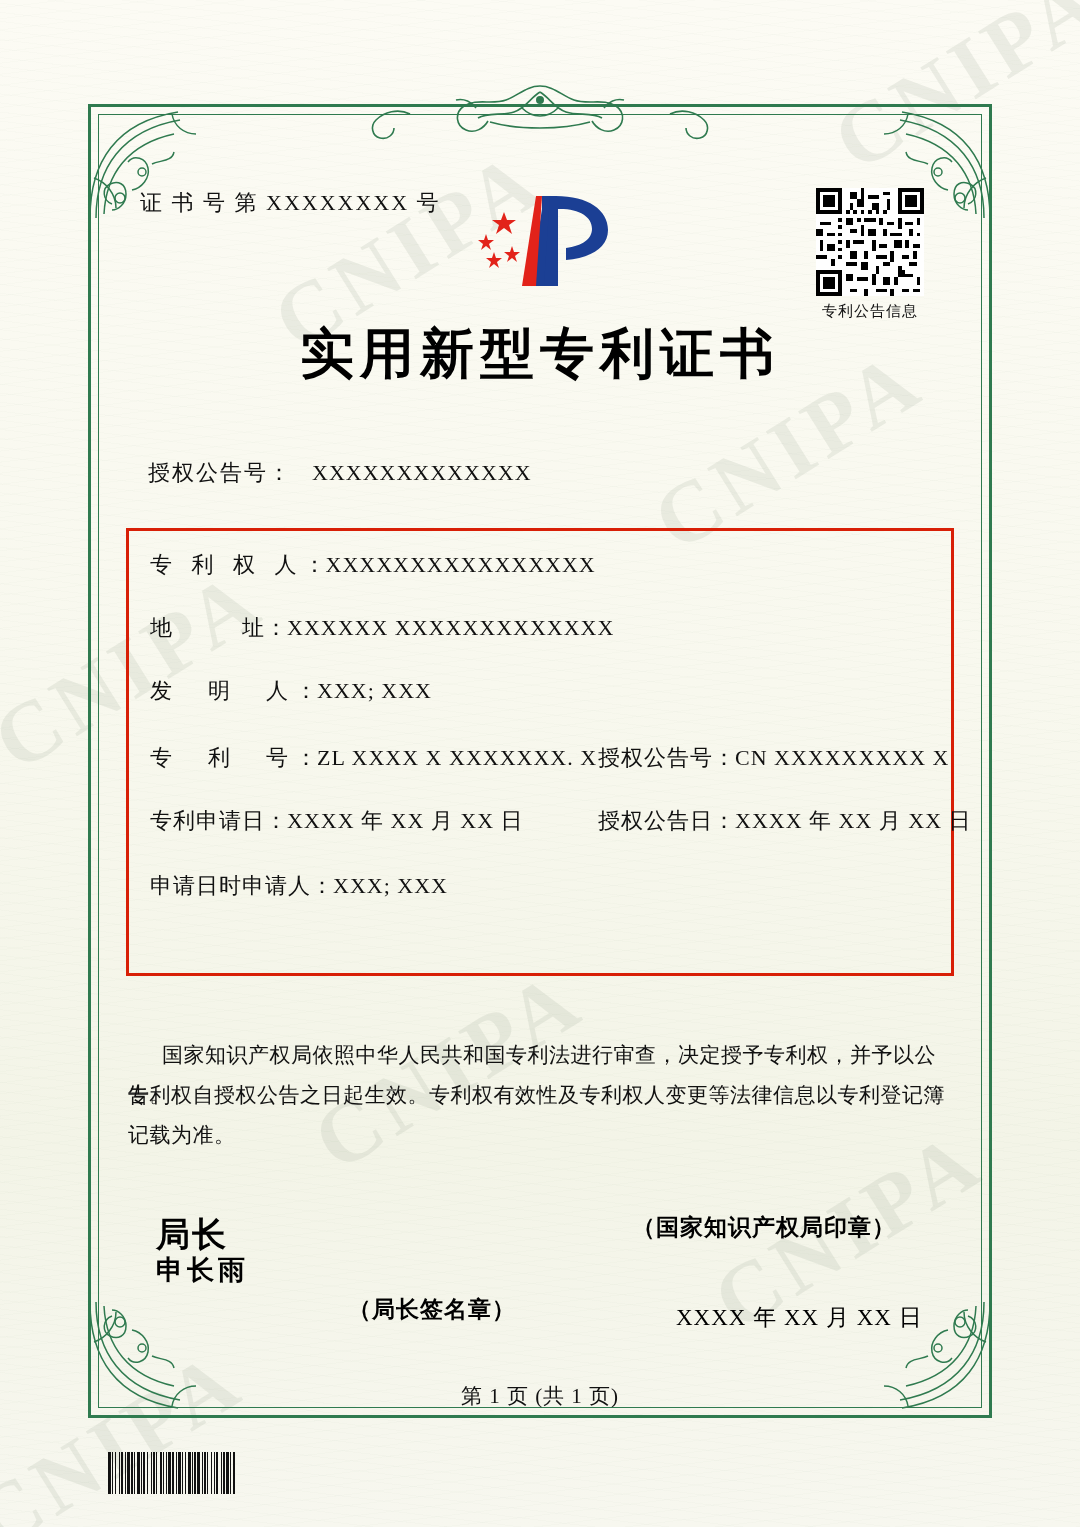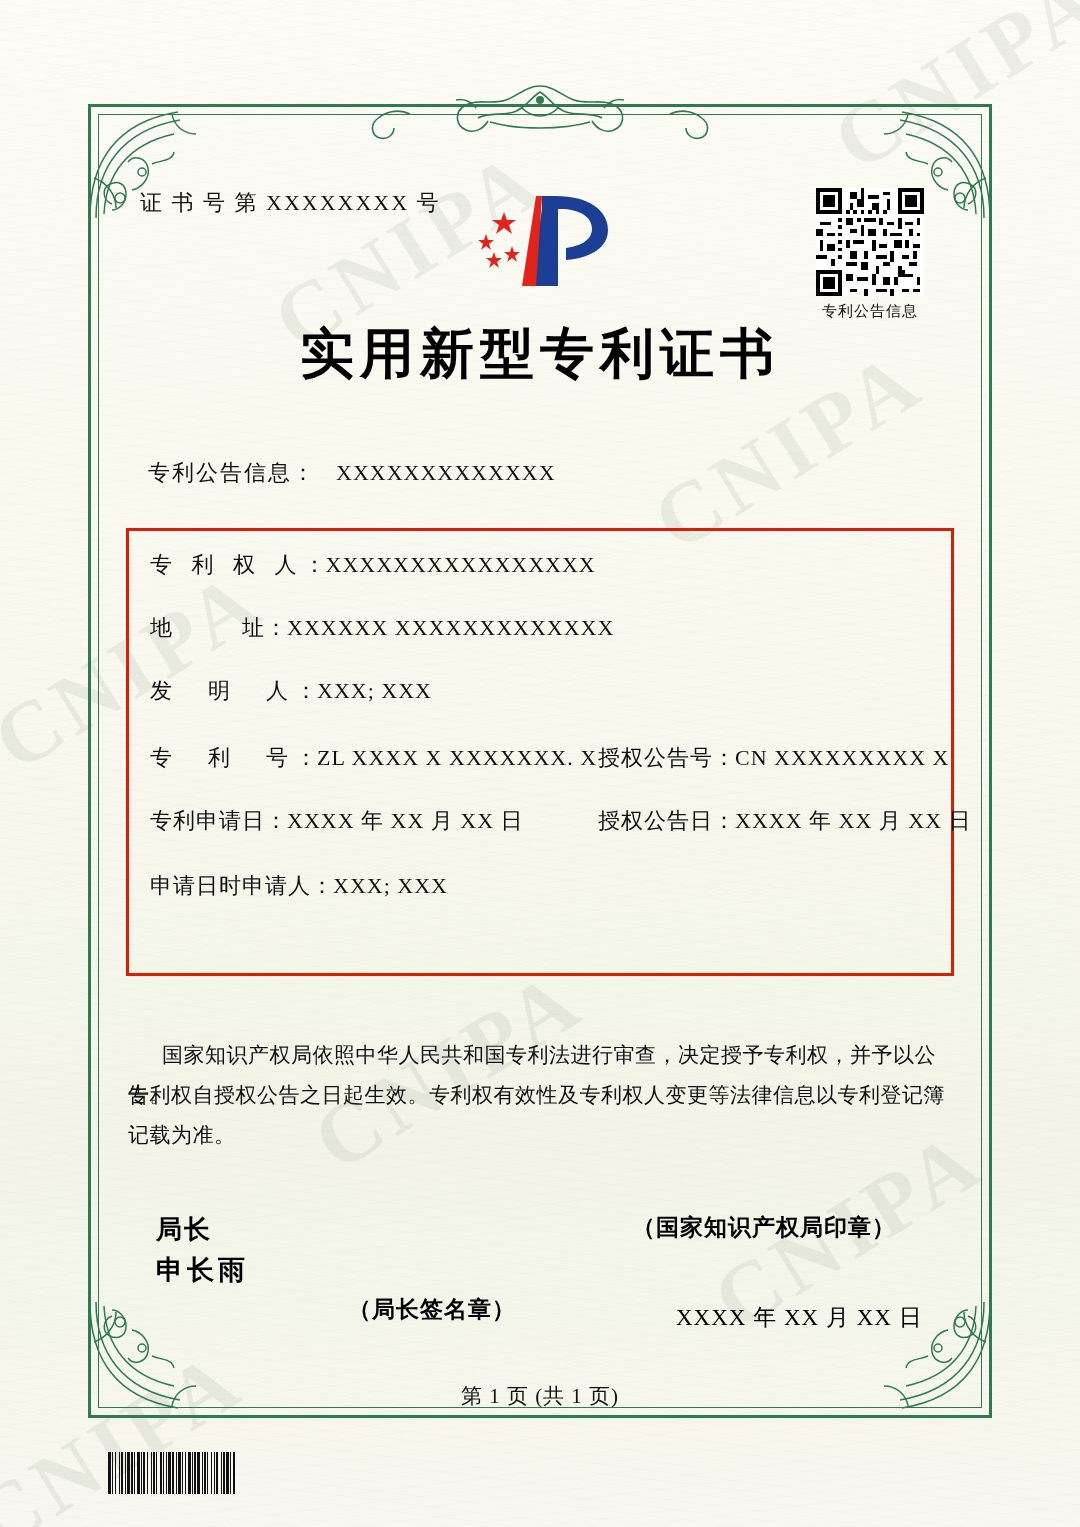--- a/index.html
+++ b/index.html
@@ -187,21 +187,21 @@
     letter-spacing: .5px;
     line-height: 1.9;
   }
   .stmt-1 { top: 1036px; text-indent: 34px; }
   .stmt-2 { top: 1076px; }
 
   
   .sig-title {
     position: absolute;
     left: 156px; top: 1212px;
-    font-size: 26px;
+    font-size: 34px;
     font-weight: 700;
     letter-spacing: 2px;
     color: #000;
   }
   .sig-name {
     position: absolute;
     left: 156px; top: 1252px;
     font-size: 27px;
     font-weight: 700;
     letter-spacing: 4px;
@@ -467,21 +467,21 @@
           <rect x="22" y="22" width="2" height="2"></rect>
         </g>
       </svg>
     </div>
     <div class="qr-label">专利公告信息</div>
   </div>
 
   <div class="main-title">实用新型专利证书</div>
 
   <div class="field-name">
-    <span class="lbl">专利公告信息：</span><span class="val">XXXXXXXXXXXXX</span>
+    <span class="lbl">授权公告号：</span><span class="val">XXXXXXXXXXXXX</span>
   </div>
 
   <div class="red-box"></div>
 
   <div class="row r1">
     <span class="lbl-wide">专 利 权 人</span><span>：</span><span class="val">XXXXXXXXXXXXXXXX</span>
   </div>
 
   <div class="row r2">
     <span class="lbl-tight">地　　　址</span><span>：</span><span class="val">XXXXXX XXXXXXXXXXXXX</span>

